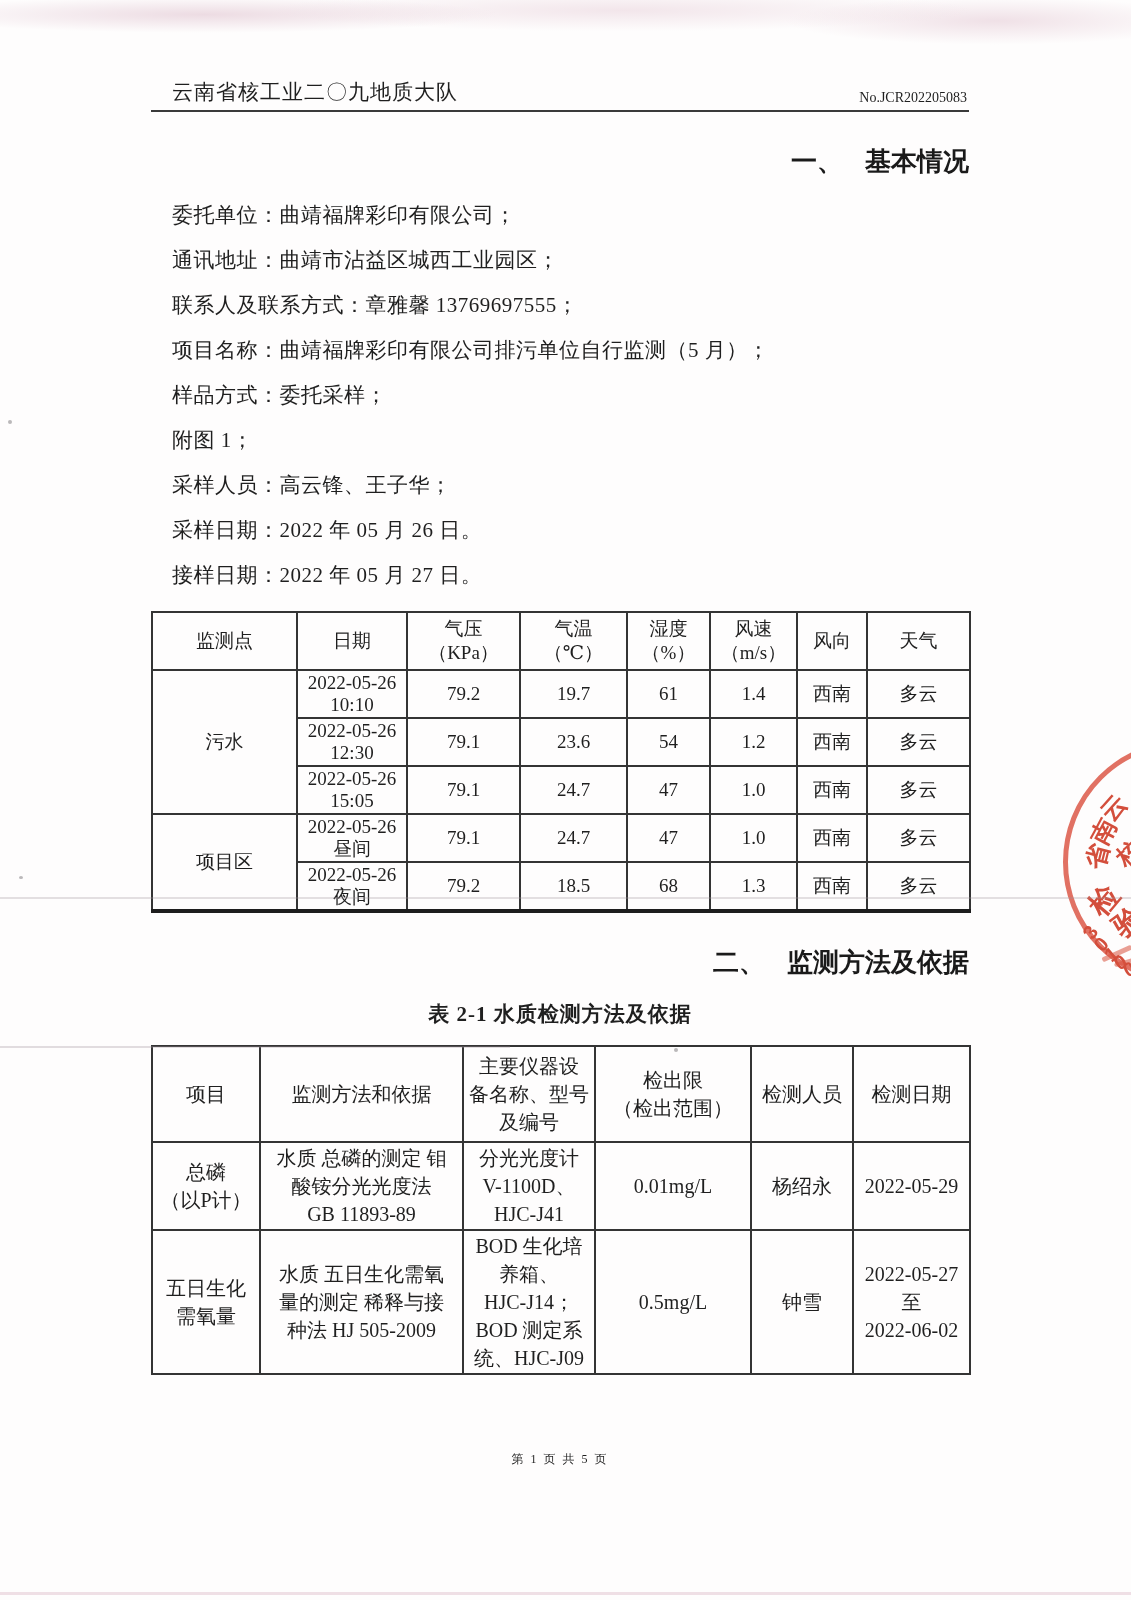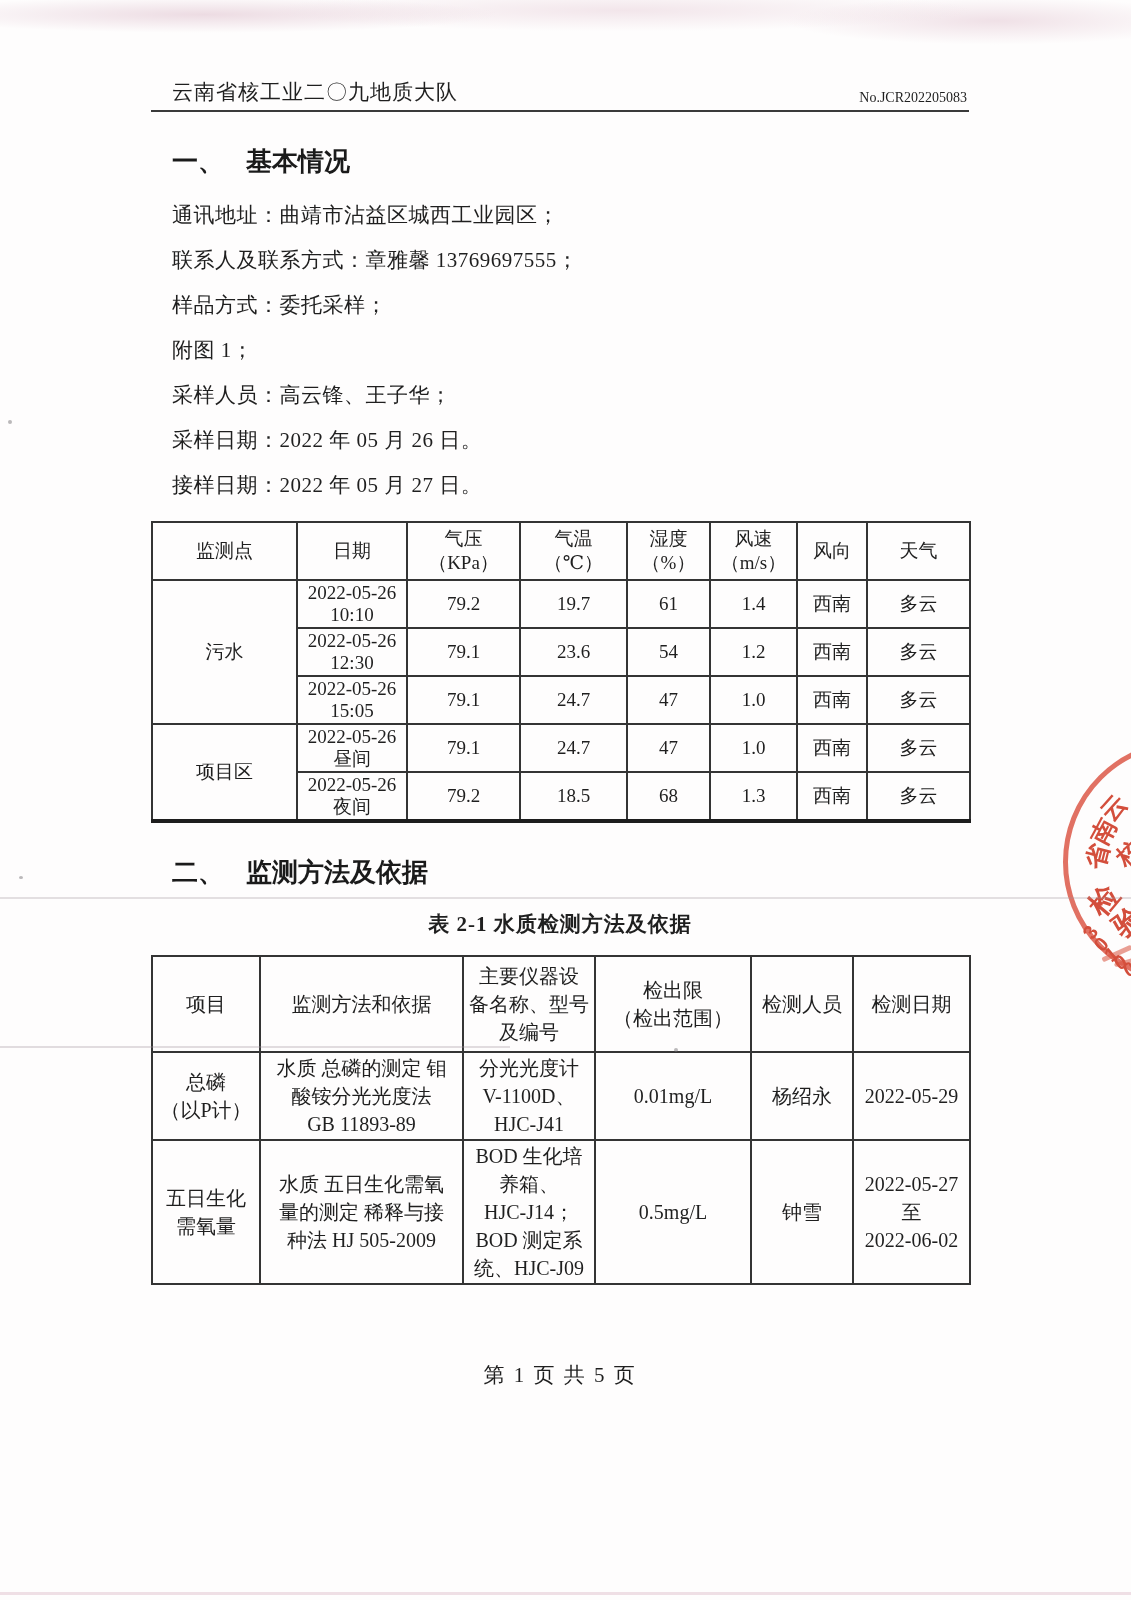--- a/index.html
+++ b/index.html
@@ -26,21 +26,21 @@
   .speck.s3 { left:674px; top:1048px; width:4px; height:4px; }
 
   .content { margin-left:151px; width:818px; position:relative; }
 
   .doc-header { display:flex; justify-content:space-between; align-items:flex-end;
     padding:78px 2px 4px 21px; border-bottom:2px solid #3a3a3a; font-size:21px; }
   .doc-header .org { letter-spacing:1px; }
   .doc-header .doc-no { font-size:14px; }
 
   .sec-heading { margin:32px 0 0 21px; font-family:"Liberation Sans","DejaVu Sans",sans-serif;
-    font-weight:700; font-size:26px; color:#1a1a1a; }
+    font-weight:700; font-size:26px; color:#1a1a1a;text-align:right; }
   .sec-heading .num { margin-right:22px; }
 
   .info-block { margin-top:14px; }
   .info-line { margin-left:21px; font-size:21px; line-height:45px; letter-spacing:.5px; }
 
   table { border-collapse:collapse; table-layout:fixed; }
   th,td { border:2px solid #343434; text-align:center; vertical-align:middle;
     white-space:pre-line; font-weight:normal; padding:1px 2px; }
 
   .weather-table { margin-top:13px; width:818px; font-size:19px; }
@@ -50,21 +50,21 @@
 
   .table-title { margin-top:20px; text-align:center; font-size:21px; font-weight:700;
     letter-spacing:1px; }
 
   .methods-table { margin-top:17px; width:818px; font-size:20px; }
   .methods-table th { height:96px; line-height:28px; }
   .methods-table td { line-height:28px; }
   .methods-table tr.r1 td { height:84px; }
   .methods-table tr.r2 td { height:114px; }
 
-  .page-footer { margin-top:76px; text-align:center; font-size:21px; letter-spacing:2px; }
+  .page-footer { margin-top:76px; text-align:center; font-size:12px; letter-spacing:2px; }
 
   
   .stamp-layer { position:absolute; left:0; top:0; width:1131px; height:1600px;
     pointer-events:none; opacity:.92; }
   .stamp-ring { position:absolute; left:1063px; top:740px; width:244px; height:244px;
     border:5px solid rgba(214,62,44,.8); border-radius:50%; }
   .stamp-char { position:absolute; color:#d0402c; font-weight:700;
     font-family:"Liberation Sans","DejaVu Sans",sans-serif; }
   .stamp-char.ring { font-size:25px; }
   .stamp-char.band { font-size:29px; }
@@ -84,22 +84,24 @@
     <div class="doc-header">
       <span class="org">云南省核工业二〇九地质大队</span>
       <span class="doc-no">No.JCR202205083</span>
     </div>
 
     <div class="sec-heading">
       <span class="num">一、</span><span>基本情况</span>
     </div>
 
     <div class="info-block">
+      <div class="info-line">委托单位：曲靖福牌彩印有限公司；</div>
       <div class="info-line">通讯地址：曲靖市沾益区城西工业园区；</div>
       <div class="info-line">联系人及联系方式：章雅馨 13769697555；</div>
+      <div class="info-line">项目名称：曲靖福牌彩印有限公司排污单位自行监测（5 月）；</div>
       <div class="info-line">样品方式：委托采样；</div>
       <div class="info-line">附图 1；</div>
       <div class="info-line">采样人员：高云锋、王子华；</div>
       <div class="info-line">采样日期：2022 年 05 月 26 日。</div>
       <div class="info-line">接样日期：2022 年 05 月 27 日。</div>
     </div>
 
     <table class="weather-table">
       <colgroup>
         <col style="width:145px">

